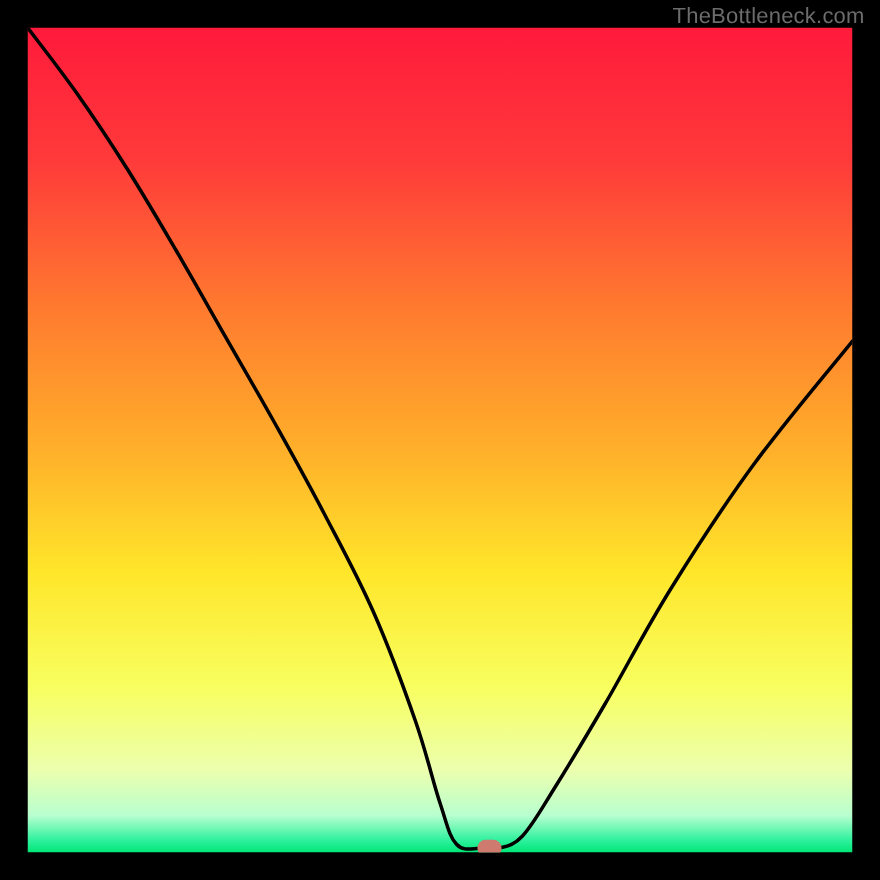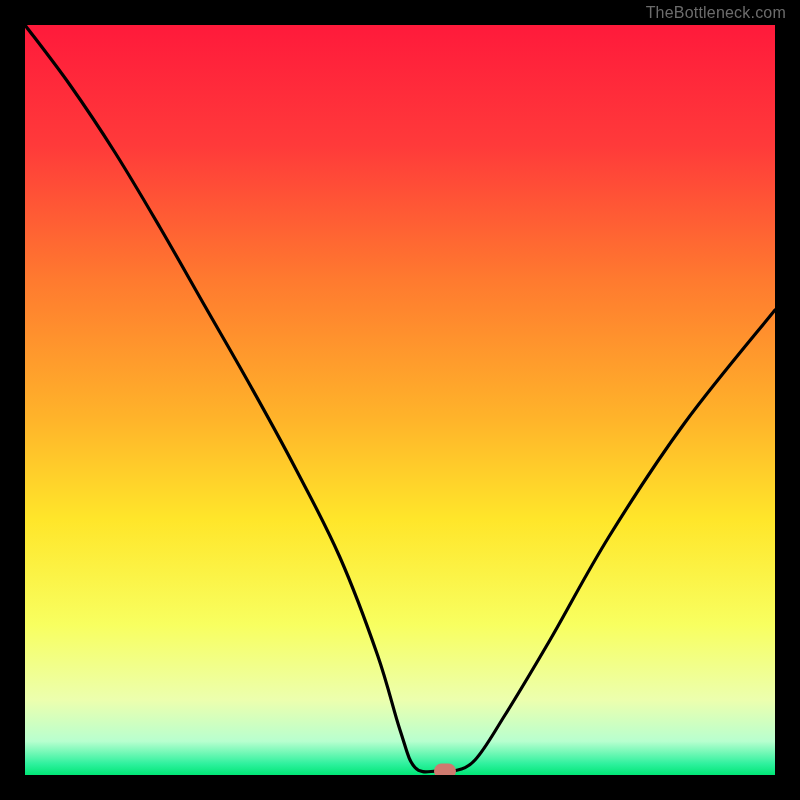--- a/index.html
+++ b/index.html
@@ -23,21 +23,21 @@
     top: 25px;
     width: 750px;
     height: 750px;
     overflow: hidden;
   }
   .attribution {
     position: absolute;
     top: 4px;
     right: 14px;
     color: #6c6c6c;
-    font-size: 16px;
+    font-size: 20px;
     font-weight: 500;
     letter-spacing: 0.2px;
     user-select: none;
   }
   svg.curve {
     position: absolute;
     left: 0;
     top: 0;
     width: 750px;
     height: 750px;

